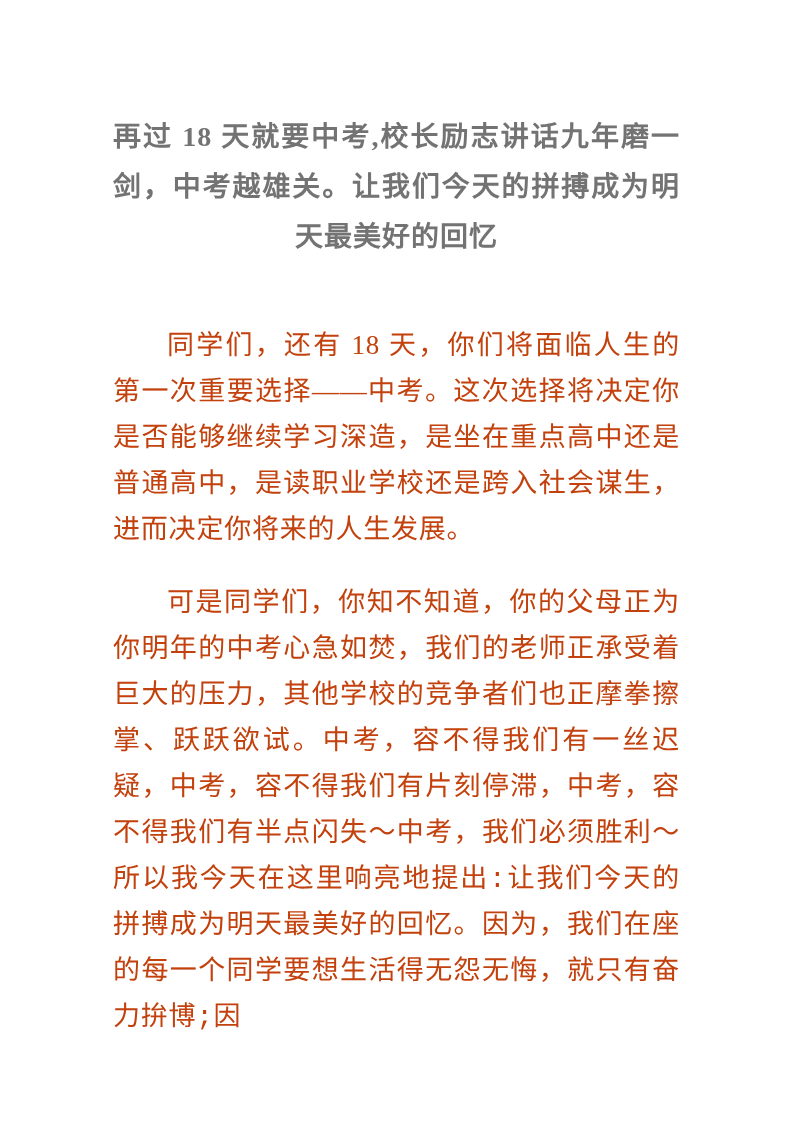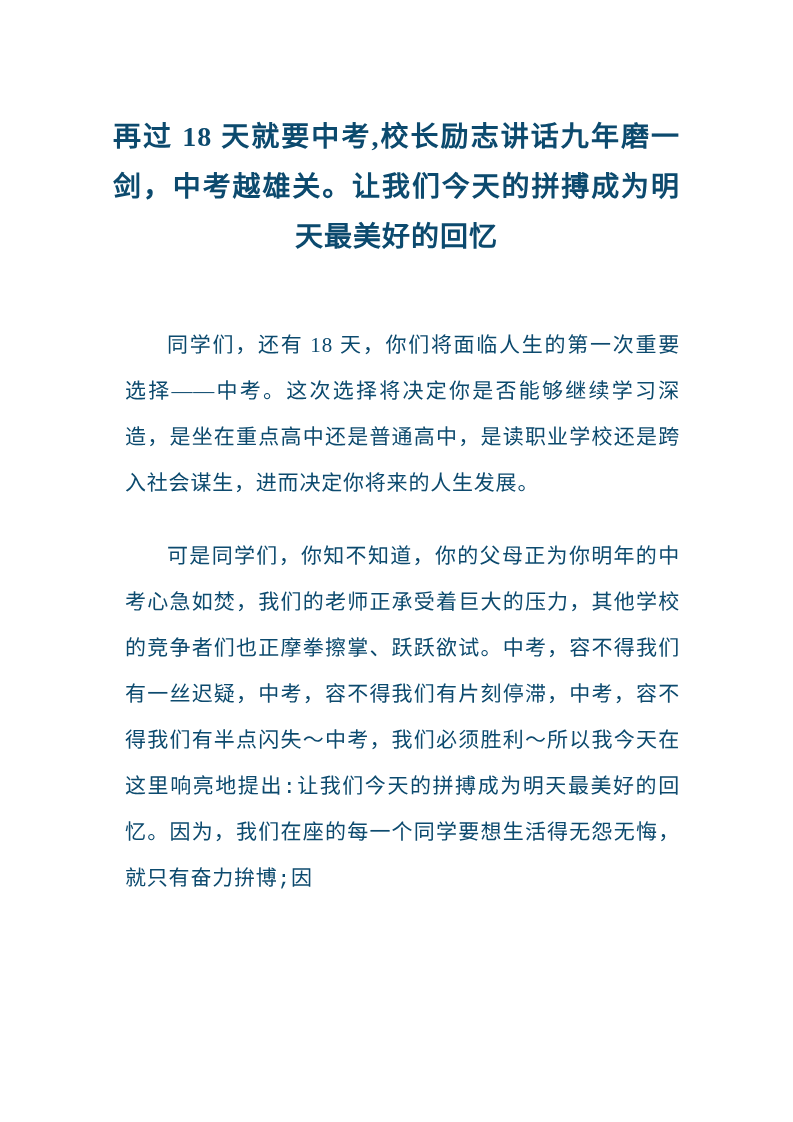--- a/index.html
+++ b/index.html
@@ -17,37 +17,37 @@
     overflow: hidden;
     font-family: "Liberation Serif", "DejaVu Serif", serif;
   }
   .content {
     width: 567px;
     margin: 0 auto;
     padding-top: 112px;
   }
   .doc-title {
     margin: 0;
-    color: #0c4a6e;
+    color: #737373;
     font-size: 28px;
     font-weight: bold;
     line-height: 50px;
     letter-spacing: 1px;
     text-align: justify;
     text-align-last: center;
     text-justify: inter-ideograph;
     word-break: break-all;
   }
   .doc-body {
     margin-top: 60px;
   }
   .doc-para {
-    margin: 0 0 29px 12px;
-    color: #0c4a6e;
-    font-size: 21px;
+    margin: 0 0 29px 0;
+    color: #c2410c;
+    font-size: 27px;
     line-height: 46px;
     letter-spacing: 0.8px;
     text-indent: 2em;
     text-align: justify;
     text-justify: inter-ideograph;
     word-break: break-all;
   }
   .doc-para:last-child {
     margin-bottom: 0;
     font-family: Liberation Mono, monospace;

